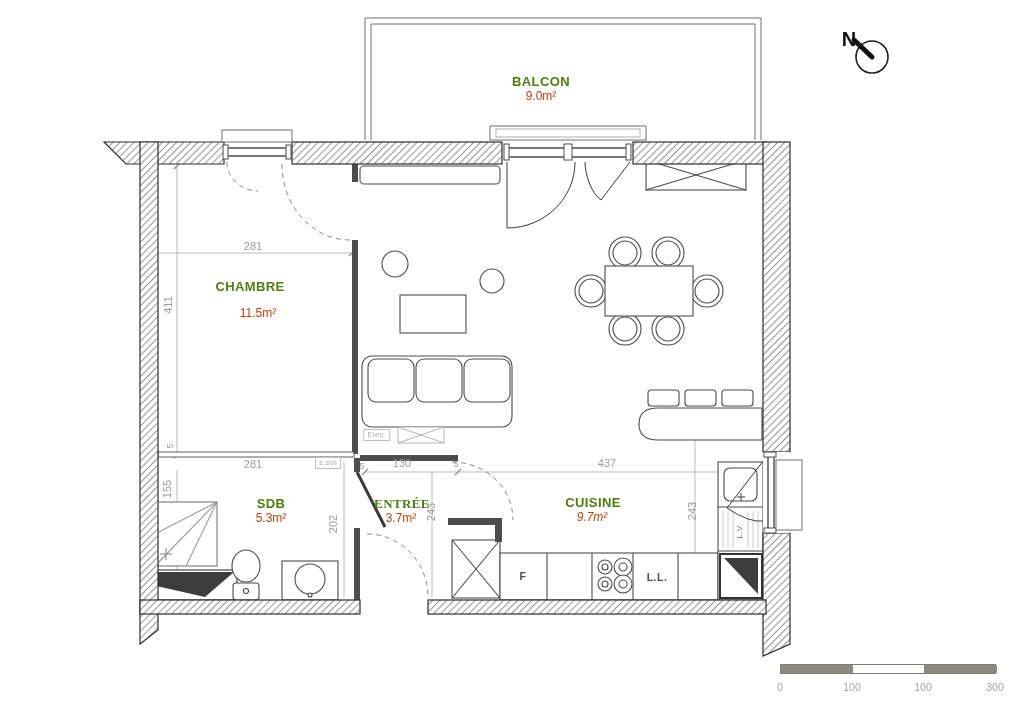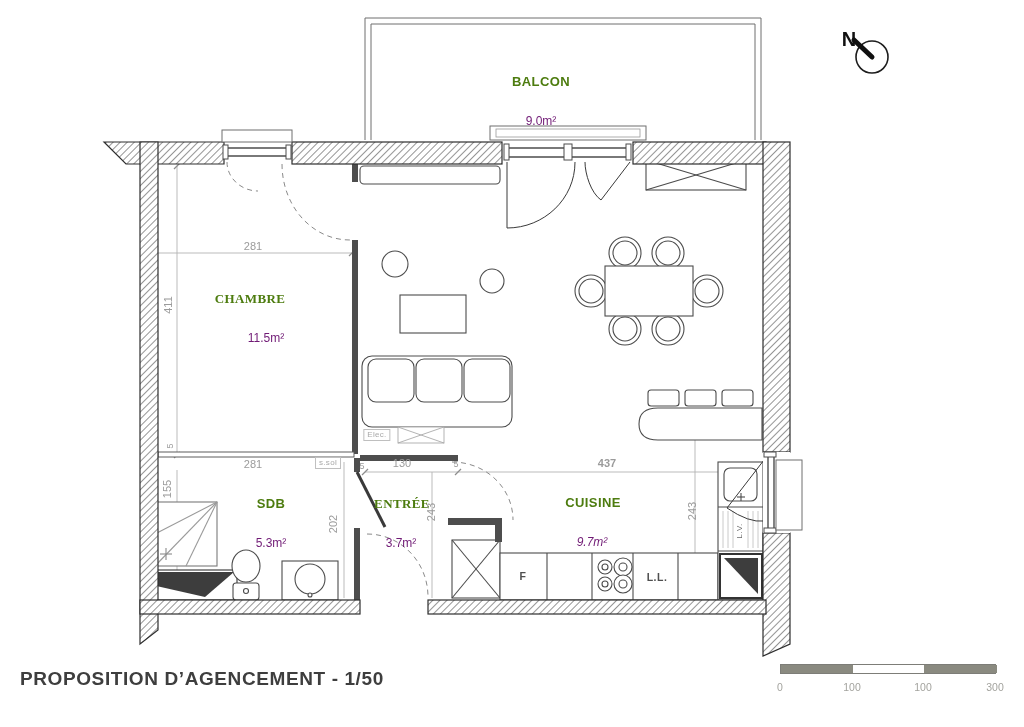--- a/index.html
+++ b/index.html
@@ -2,21 +2,21 @@
 <html><head>
 <meta charset="utf-8">
 <style>
   html,body{margin:0;padding:0;background:#ffffff;}
   #stage{position:relative;width:1024px;height:727px;background:#fff;overflow:hidden;
          font-family:"Liberation Sans", sans-serif;}
   #plan-svg{position:absolute;left:0;top:0;}
   .lbl{position:absolute;white-space:nowrap;transform:translate(-50%,-50%);line-height:1;}
   .lbl.rot{transform:translate(-50%,-50%) rotate(-90deg);}
   .room-name{font-size:13px;font-weight:bold;color:#4d7c0f;letter-spacing:.4px;}
-  .room-area{font-size:12px;color:#701a75;margin-top:25px;}
+  .room-area{font-size:12px;color:#c2410c;}
   .dim{font-size:11px;color:#9b9b9b;}
   .dim.small{font-size:9px;}
   .tinybox{font-size:8px;color:#a9a9a9;border:1px solid #bfbfbf;background:#fff;
            padding:1px 3px;letter-spacing:.3px;}
   .appliance{font-size:10.5px;color:#4f4f4f;font-weight:bold;letter-spacing:.5px;}
   .appliance.tiny{font-size:8px;font-weight:normal;color:#6a6a6a;}
   .compass-n{font-size:20px;font-weight:bold;color:#101010;}
   #title{position:absolute;left:20px;top:668px;font-size:19px;font-weight:bold;
          color:#3e3e3e;letter-spacing:.6px;}
   #scalebar{position:absolute;left:780px;top:664px;width:216px;height:10px;
@@ -250,55 +250,54 @@
       <circle cx="872" cy="57" r="16" fill="none" stroke="#1d1d1d" stroke-width="1.6"></circle>
       <line x1="854" y1="40" x2="872" y2="57" stroke="#101010" stroke-width="5" stroke-linecap="round"></line>
     </g>
   </svg>
 
   <div class="lbl compass-n" style="left:849px;top:39px;">N</div>
 
   <div class="lbl room-name" style="left:541px;top:81px;">BALCON</div>
   <div class="lbl room-area" style="left:541px;top:96px;">9.0m²</div>
 
-  <div class="lbl room-name" style="left:250px;top:298px;font-family:Liberation Serif, serif;">CHAMBRE</div>
-  <div class="lbl room-area" style="left:266px;top:313px;">11.5m²</div>
+  <div class="lbl room-name" style="left:250px;top:286px;">CHAMBRE</div>
+  <div class="lbl room-area" style="left:258px;top:313px;">11.5m²</div>
 
   <div class="lbl room-name" style="left:271px;top:503px;">SDB</div>
   <div class="lbl room-area" style="left:271px;top:518px;">5.3m²</div>
 
   <div class="lbl room-name" style="left:402px;top:503px;font-family:Liberation Serif, serif;">ENTRÉE</div>
   <div class="lbl room-area" style="left:401px;top:518px;">3.7m²</div>
 
   <div class="lbl room-name" style="left:593px;top:502px;">CUISINE</div>
   <div class="lbl room-area" style="left:592px;top:517px;font-style:italic;">9.7m²</div>
 
   <div class="lbl dim" style="left:253px;top:246px;">281</div>
   <div class="lbl dim rot" style="left:168px;top:305px;">411</div>
   <div class="lbl dim" style="left:253px;top:464px;">281</div>
   <div class="lbl dim rot" style="left:167px;top:489px;">155</div>
   <div class="lbl dim rot small" style="left:170px;top:446px;">5</div>
   <div class="lbl dim rot" style="left:333px;top:524px;">202</div>
   <div class="lbl dim small" style="left:362px;top:466px;">5</div>
   <div class="lbl dim" style="left:402px;top:463px;">130</div>
   <div class="lbl dim small" style="left:456px;top:464px;">5</div>
-  <div class="lbl dim" style="left:607px;top:463px;font-weight:bold;">437</div>
+  <div class="lbl dim" style="left:607px;top:463px;">437</div>
   <div class="lbl dim rot" style="left:431px;top:512px;">243</div>
   <div class="lbl dim rot" style="left:692px;top:511px;">243</div>
 
   <div class="lbl tinybox" style="left:377px;top:435px;">Elec.</div>
   <div class="lbl tinybox" style="left:328px;top:463px;">s.sol</div>
 
   <div class="lbl appliance" style="left:523px;top:576px;">F</div>
   <div class="lbl appliance" style="left:657px;top:577px;">L.L.</div>
   <div class="lbl appliance tiny rot" style="left:740px;top:531px;">L.V.</div>
 
   <div id="scalebar">
     <div class="seg" style="left:0;width:72px;"></div>
     <div class="seg" style="left:143px;width:73px;"></div>
   </div>
   <div class="scale-tick" style="left:780px;">0</div>
   <div class="scale-tick" style="left:852px;">100</div>
   <div class="scale-tick" style="left:923px;">100</div>
   <div class="scale-tick" style="left:995px;">300</div>
 
-  <div id="title">PROPOSITION D’AGENCEMENT - 1/50</div>
 </div>
 
 </body></html>

